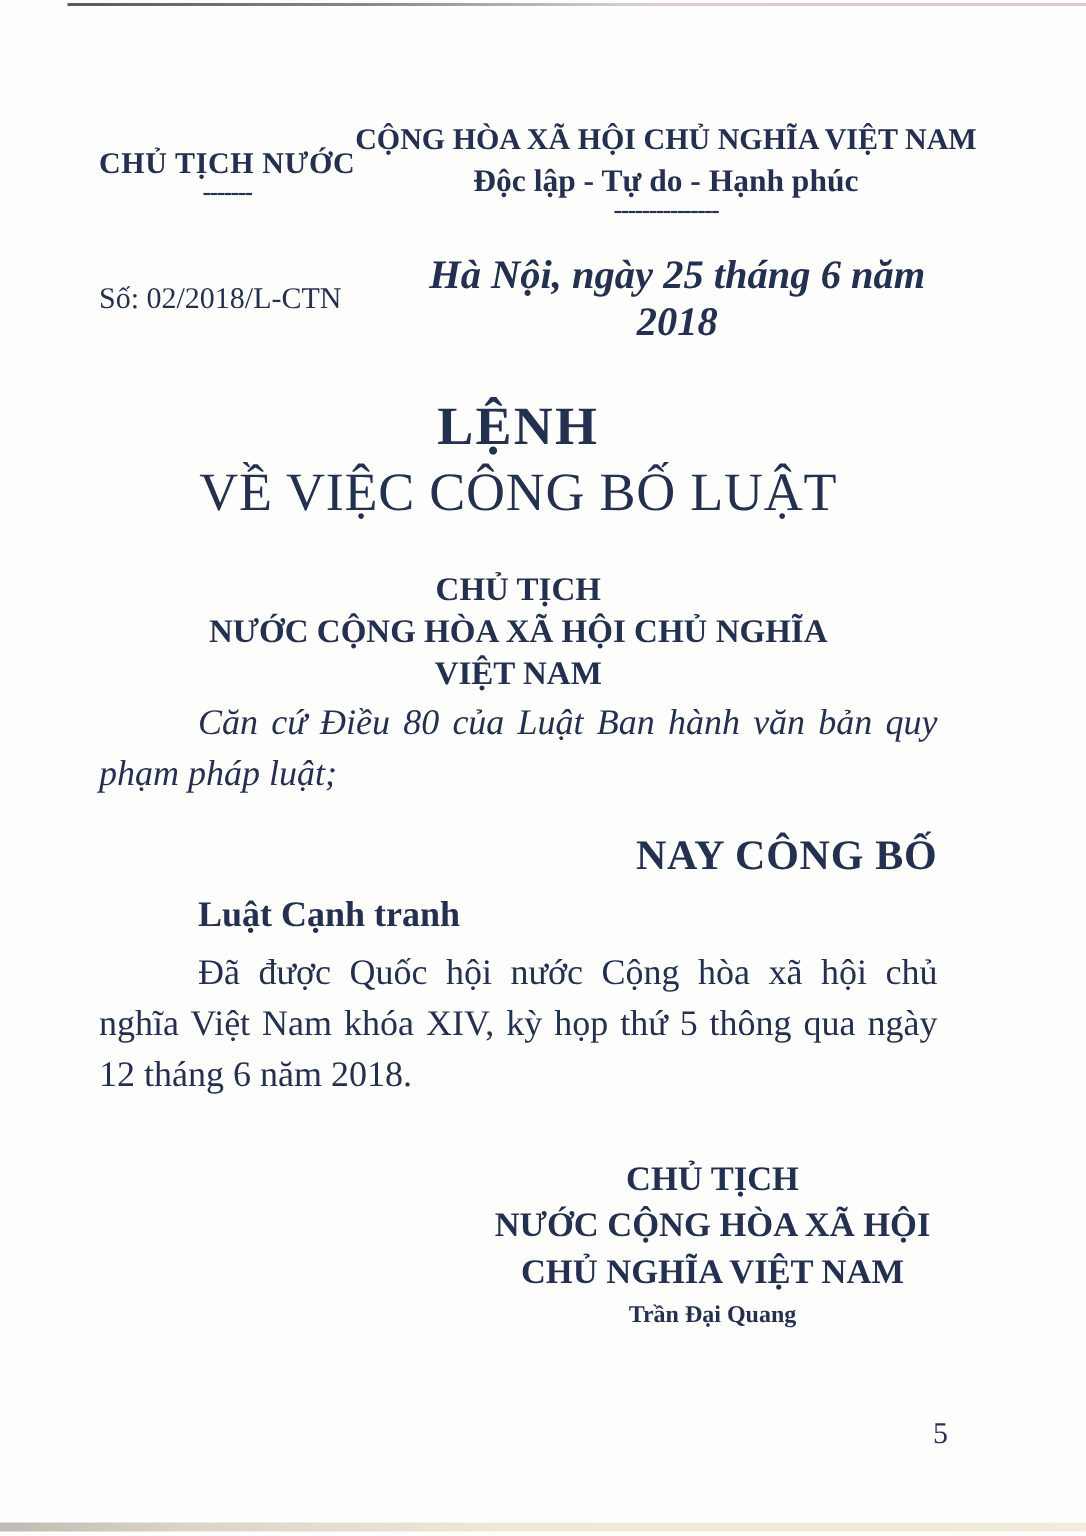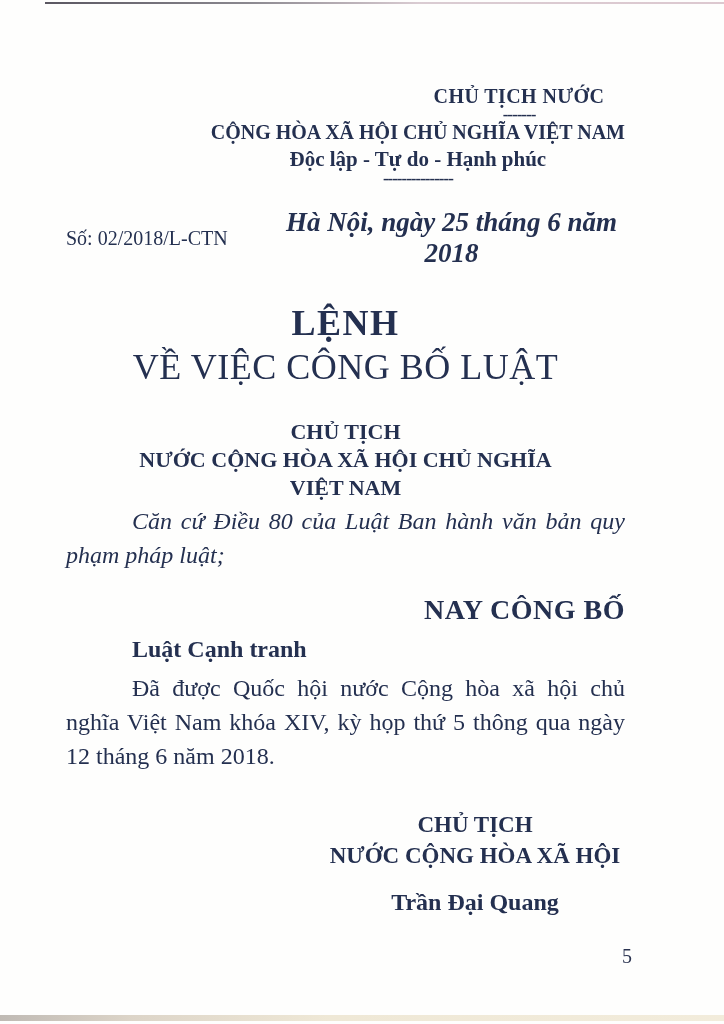--- a/index.html
+++ b/index.html
@@ -21,21 +21,21 @@
       rgba(150,110,130,0.35) 55%, rgba(170,120,140,0.4) 100%);
   }
   .artifact-bottom {
     position: absolute; bottom: 3px; left: 0; width: 724px; height: 6px;
     background: linear-gradient(to right,
       rgba(140,130,120,0.55) 0%, rgba(170,150,120,0.4) 18%,
       rgba(214,196,150,0.38) 45%, rgba(228,214,178,0.45) 100%);
   }
   .content { padding: 82px 99px 0 66px; }
 
-  .letterhead { display: flex; align-items: flex-end; flex-direction: column; }
+  .letterhead { display: flex; align-items: center; }
   .lh-left { width: 212px; text-align: center; padding-top: 3px; }
   .lh-title { font-size: 20px; font-weight: 700; letter-spacing: 0.4px; white-space: nowrap; }
   .lh-divider { font-weight: 700; font-size: 17px; line-height: 13px; letter-spacing: -1px; }
   .lh-right { flex: 1; text-align: center; }
   .nat-title { font-size: 20px; font-weight: 700; white-space: nowrap; }
   .nat-motto { font-size: 21px; font-weight: 700; margin-top: 3px; }
 
   .meta-row { display: flex; align-items: center; margin-top: 22px; }
   .doc-number { width: 212px; font-size: 20px; }
   .place-date { flex: 1; text-align: center; font-style: italic; font-weight: 700; font-size: 27px; }
@@ -58,21 +58,21 @@
   .body-para {
     margin: 8px 0 0; font-size: 24px; line-height: 34px;
     text-align: justify; text-indent: 66px;
   }
 
   .signature {
     margin: 36px -40px 0 auto; width: 380px;
     text-align: center; font-weight: 700;
   }
   .sig-line { font-size: 23px; line-height: 31px; }
-  .sig-name { font-size: 24px; margin-top: 18px; }
+  .sig-name { font-size: 16px; margin-top: 5px; }
 
   .page-number { position: absolute; right: 92px; bottom: 56px; font-size: 20px; color: #2a3350; }
 </style>
 </head>
 <body>
 
 <div class="page">
   <div class="artifact-top"></div>
 
   <div class="content">
@@ -107,20 +107,21 @@
 
     <p class="preamble second">Căn cứ Điều 80 của Luật Ban hành văn bản quy phạm pháp luật;</p>
 
     <div class="promulgate-heading">NAY CÔNG BỐ</div>
     <div class="law-name">Luật Cạnh tranh</div>
     <p class="body-para">Đã được Quốc hội nước Cộng hòa xã hội chủ nghĩa Việt Nam khóa XIV, kỳ họp thứ 5 thông qua ngày 12 tháng 6 năm 2018.</p>
 
     <div class="signature">
       <div class="sig-line">CHỦ TỊCH</div>
       <div class="sig-line">NƯỚC CỘNG HÒA XÃ HỘI</div>
+      <div class="sig-line">CHỦ NGHĨA VIỆT NAM</div>
       <div class="sig-name">Trần Đại Quang</div>
     </div>
 
   </div>
 
   <div class="page-number">5</div>
   <div class="artifact-bottom"></div>
 </div>
 
 </body></html>

